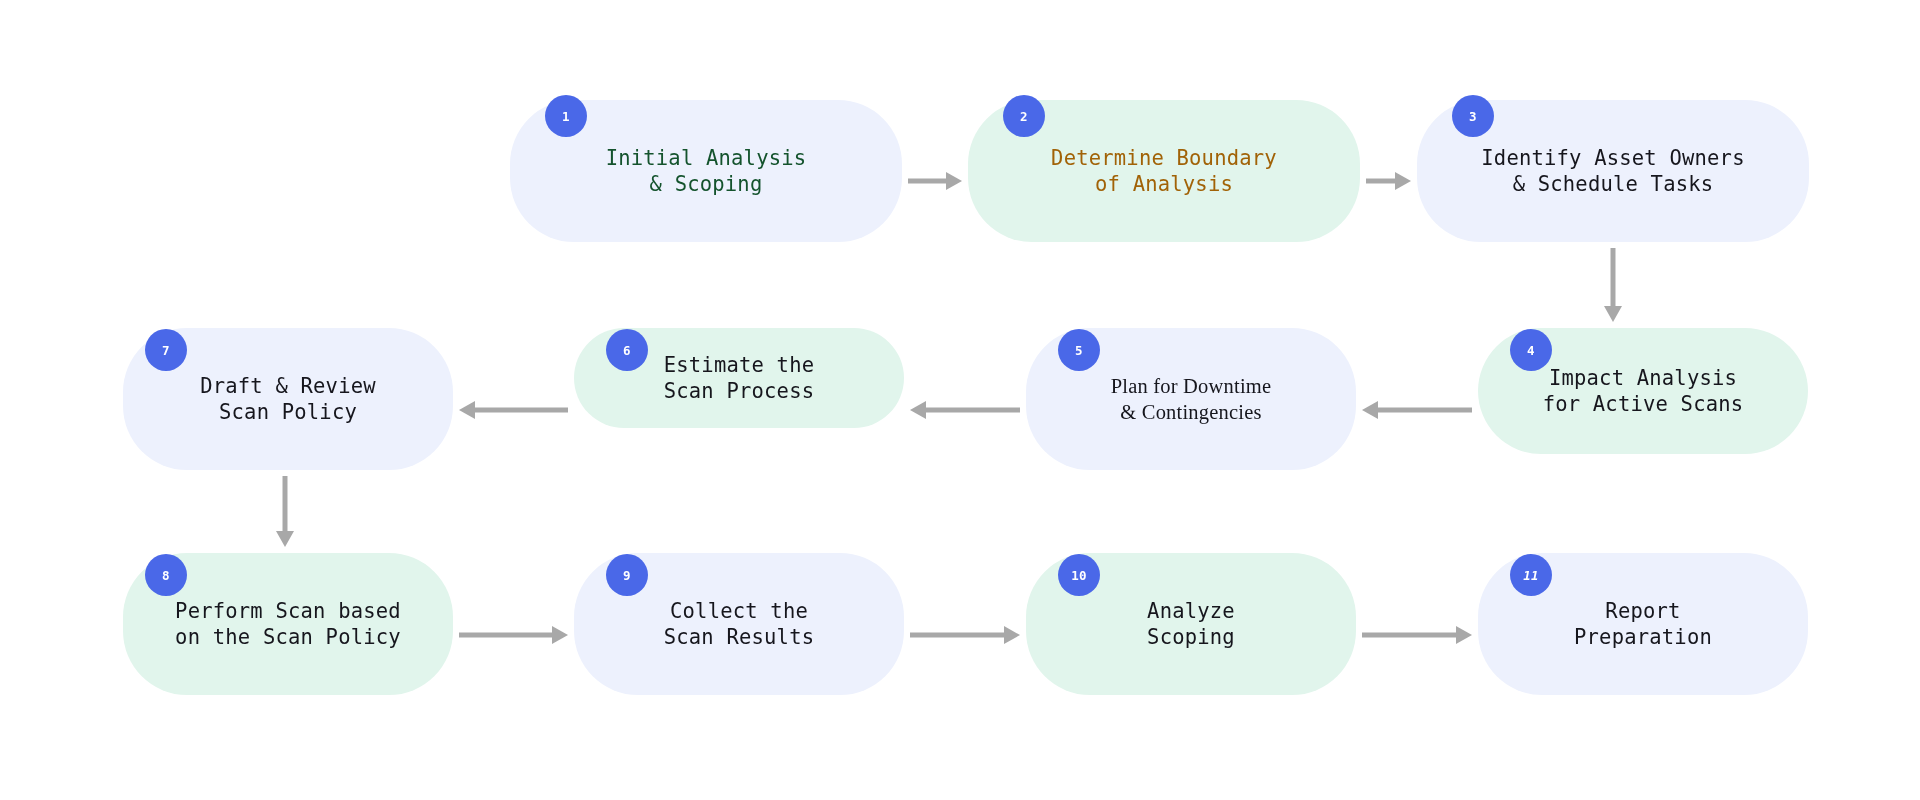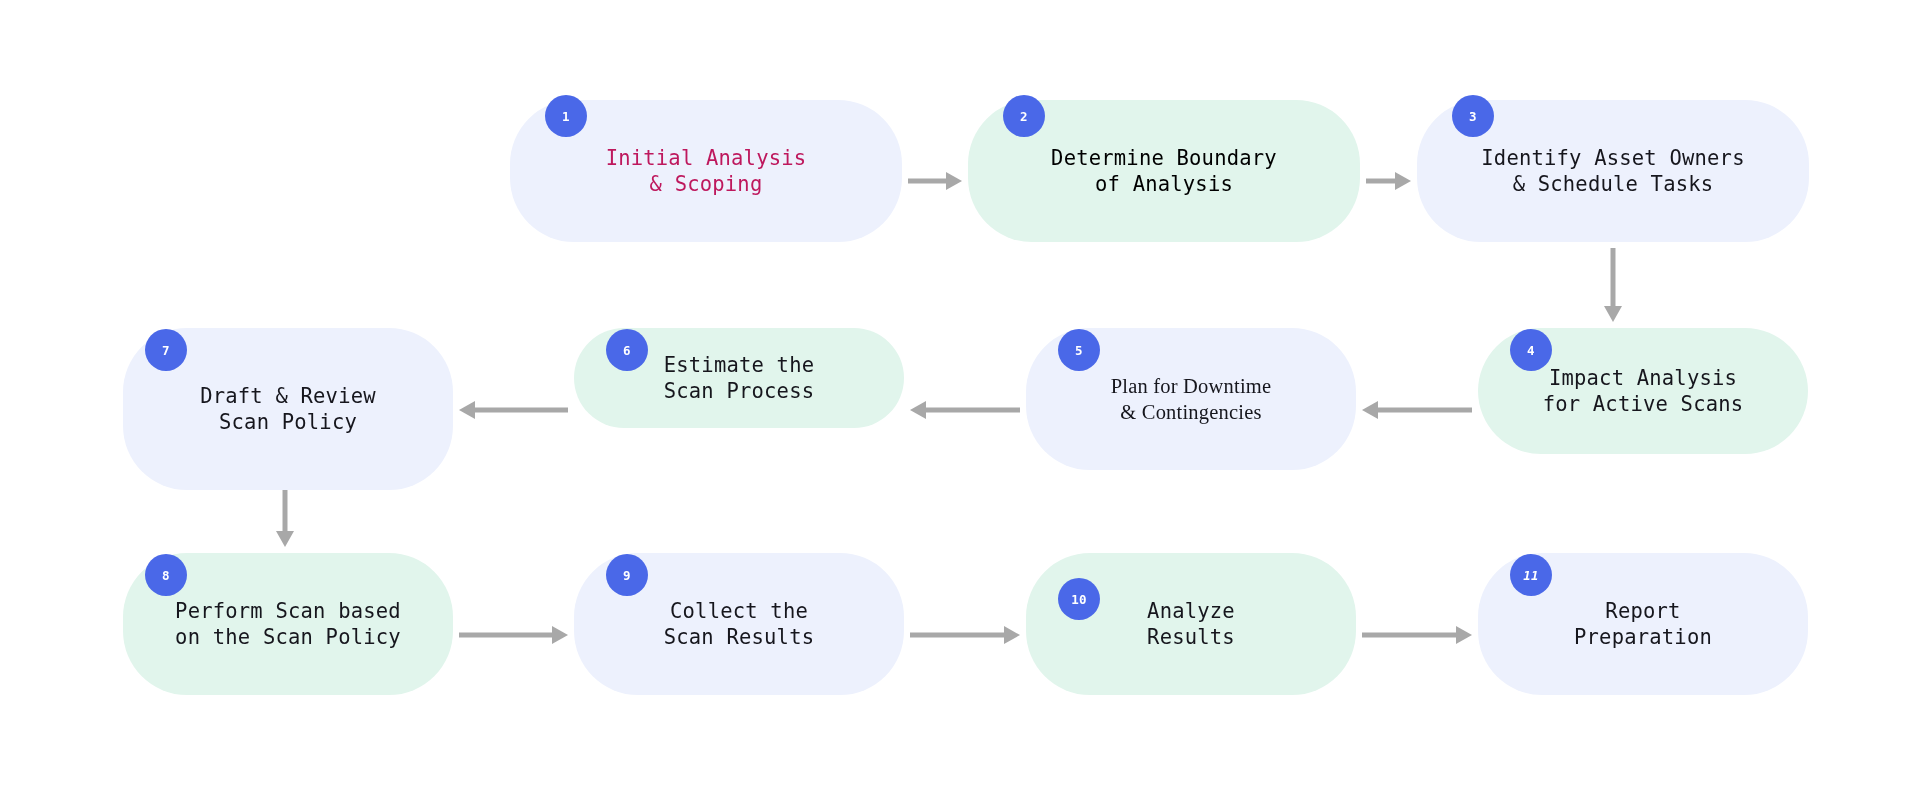--- a/index.html
+++ b/index.html
@@ -104,26 +104,26 @@
         <polygon points="1020,635 1004,626 1004,644" fill="#a8a8a8"></polygon>
       </g>
       <g>
         <line x1="1362" y1="635" x2="1458" y2="635" stroke="#a8a8a8" stroke-width="5" stroke-linecap="butt"></line>
         <polygon points="1472,635 1456,626 1456,644" fill="#a8a8a8"></polygon>
       </g>
     </svg>
 
   <div id="node-layer">
       <div class="node blue" style="left: 510px; top: 100px; width: 392px; height: 142px; background: rgb(237, 241, 253);">
-        <div class="node-label" style="color: #be185d;">Initial Analysis
+        <div class="node-label" style="color: #14532d;">Initial Analysis
 &amp; Scoping</div>
       </div>
       <div class="badge" style="left: 545px; top: 95px; background: rgb(74, 104, 232); color: rgb(255, 255, 255);">1</div>
       <div class="node green" style="left: 968px; top: 100px; width: 392px; height: 142px; background: rgb(225, 245, 236);">
-        <div class="node-label" style="color: #000000;">Determine Boundary
+        <div class="node-label" style="color: #a16207;">Determine Boundary
 of Analysis</div>
       </div>
       <div class="badge" style="left: 1003px; top: 95px; background: rgb(74, 104, 232); color: rgb(255, 255, 255);">2</div>
       <div class="node blue" style="left: 1417px; top: 100px; width: 392px; height: 142px; background: rgb(237, 241, 253); justify-content: center;">
         <div class="node-label" style="color: rgb(22, 22, 29);">Identify Asset Owners
 &amp; Schedule Tasks</div>
       </div>
       <div class="badge" style="left: 1452px; top: 95px; background: rgb(74, 104, 232); color: rgb(255, 255, 255);">3</div>
       <div class="node green" style="left: 1478px; top: 328px; width: 330px; height: 126px; background: rgb(225, 245, 236);">
         <div class="node-label" style="color: rgb(22, 22, 29);">Impact Analysis
@@ -133,40 +133,40 @@
       <div class="node blue" style="left: 1026px; top: 328px; width: 330px; height: 142px; background: rgb(237, 241, 253); font-family: Liberation Serif, serif;">
         <div class="node-label" style="color: rgb(22, 22, 29);">Plan for Downtime
 &amp; Contingencies</div>
       </div>
       <div class="badge" style="left: 1058px; top: 329px; background: rgb(74, 104, 232); color: rgb(255, 255, 255);">5</div>
       <div class="node green" style="left: 574px; top: 328px; width: 330px; height: 100px; background: rgb(225, 245, 236);">
         <div class="node-label" style="color: rgb(22, 22, 29);">Estimate the
 Scan Process</div>
       </div>
       <div class="badge" style="left: 606px; top: 329px; background: rgb(74, 104, 232); color: rgb(255, 255, 255);">6</div>
-      <div class="node blue" style="left: 123px; top: 328px; width: 330px; height: 162px; background: rgb(237, 241, 253);">
+      <div class="node blue" style="left: 123px; top: 328px; width: 330px; height: 142px; background: rgb(237, 241, 253);">
         <div class="node-label" style="color: rgb(22, 22, 29);">Draft &amp; Review
 Scan Policy</div>
       </div>
       <div class="badge" style="left: 145px; top: 329px; background: rgb(74, 104, 232); color: rgb(255, 255, 255);">7</div>
       <div class="node green" style="left: 123px; top: 553px; width: 330px; height: 142px; background: rgb(225, 245, 236);">
         <div class="node-label" style="color: rgb(22, 22, 29);">Perform Scan based
 on the Scan Policy</div>
       </div>
       <div class="badge" style="left: 145px; top: 554px; background: rgb(74, 104, 232); color: rgb(255, 255, 255);">8</div>
       <div class="node blue" style="left: 574px; top: 553px; width: 330px; height: 142px; background: rgb(237, 241, 253);">
         <div class="node-label" style="color: rgb(22, 22, 29);">Collect the
 Scan Results</div>
       </div>
       <div class="badge" style="left: 606px; top: 554px; background: rgb(74, 104, 232); color: rgb(255, 255, 255);">9</div>
       <div class="node green" style="left: 1026px; top: 553px; width: 330px; height: 142px; background: rgb(225, 245, 236);">
         <div class="node-label" style="color: rgb(22, 22, 29);">Analyze
-Results</div>
+Scoping</div>
       </div>
-      <div class="badge" style="left: 1058px; top: 578px; background: rgb(74, 104, 232); color: rgb(255, 255, 255);">10</div>
+      <div class="badge" style="left: 1058px; top: 554px; background: rgb(74, 104, 232); color: rgb(255, 255, 255);">10</div>
       <div class="node blue" style="left: 1478px; top: 553px; width: 330px; height: 142px; background: rgb(237, 241, 253);">
         <div class="node-label" style="color: rgb(22, 22, 29);">Report
 Preparation</div>
       </div>
       <div class="badge" style="left: 1510px; top: 554px; background: rgb(74, 104, 232); color: rgb(255, 255, 255); font-style: italic;">11</div>
     </div>
 
 </div>
 
 </body></html>

